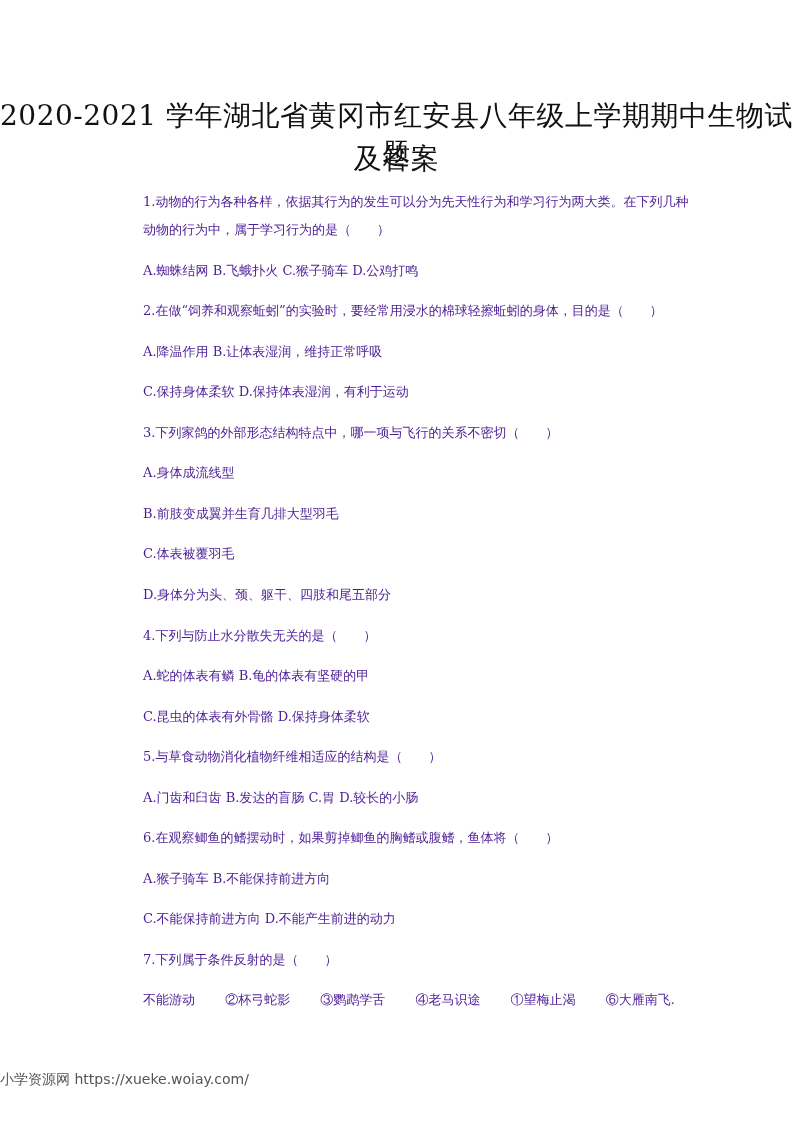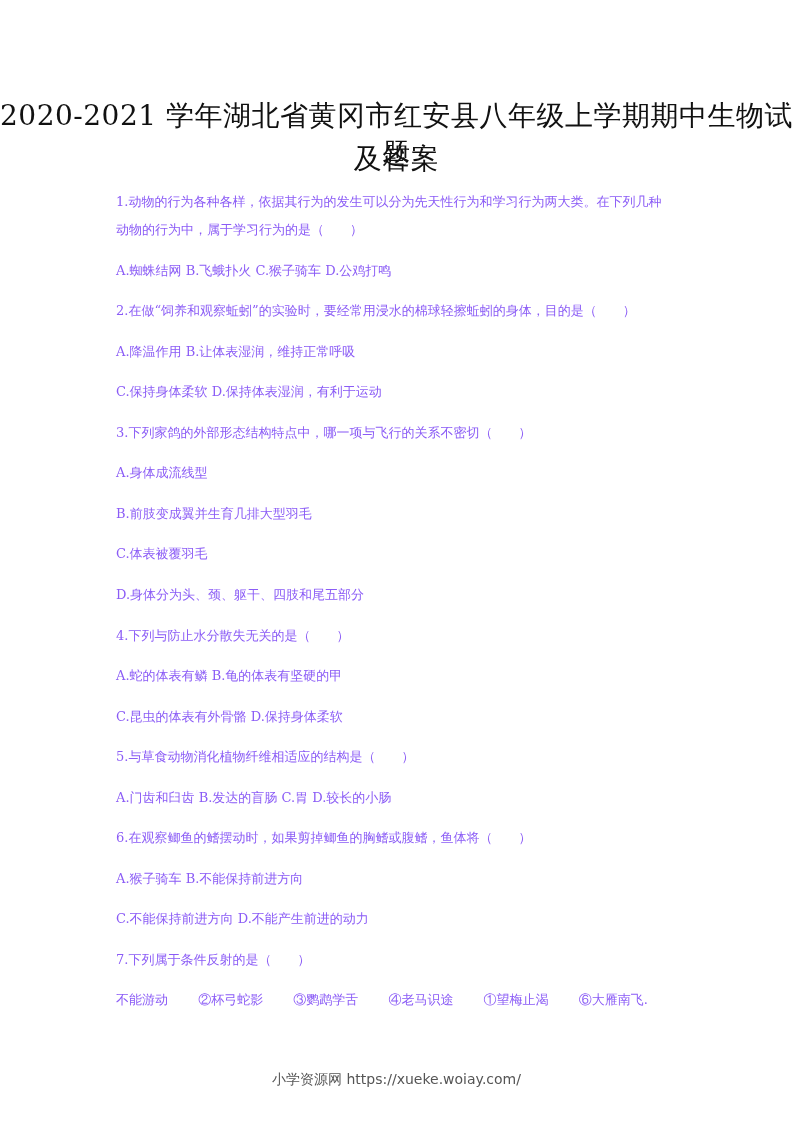--- a/index.html
+++ b/index.html
@@ -8,26 +8,26 @@
     font-family: "DejaVu Serif", "Liberation Serif", serif;
     color: #1a1a1a;
   }
   .title {
     position: absolute; left: 0; width: 793px; text-align: center;
     font-size: 28px; letter-spacing: 0.5px; color: #111;
   }
   .title.l1 { top: 97px; }
   .title.l2 { top: 140px; }
   .line {
-    position: absolute; left: 116px; font-size: 13px; white-space: nowrap;
-    color: #8b5cf6;
+    position: absolute; left: 143px; font-size: 13px; white-space: nowrap;
+    color: #4c1d95;
   }
   .opts7 span { display: inline-block; margin-right: 26px; }
   .footer {
-    position: absolute; top: 1071px; left: 0; width: 793px; text-align: center;
+    position: absolute; top: 1071px; left: 0; width: 793px; 
     font-family: "DejaVu Sans", "Liberation Sans", sans-serif;
     font-size: 14px; color: #555;
   }
 </style>
 </head>
 <body>
 
 <div>
   <div class="title l1">2020-2021 学年湖北省黄冈市红安县八年级上学期期中生物试题</div>
   <div class="title l2">及答案</div>

